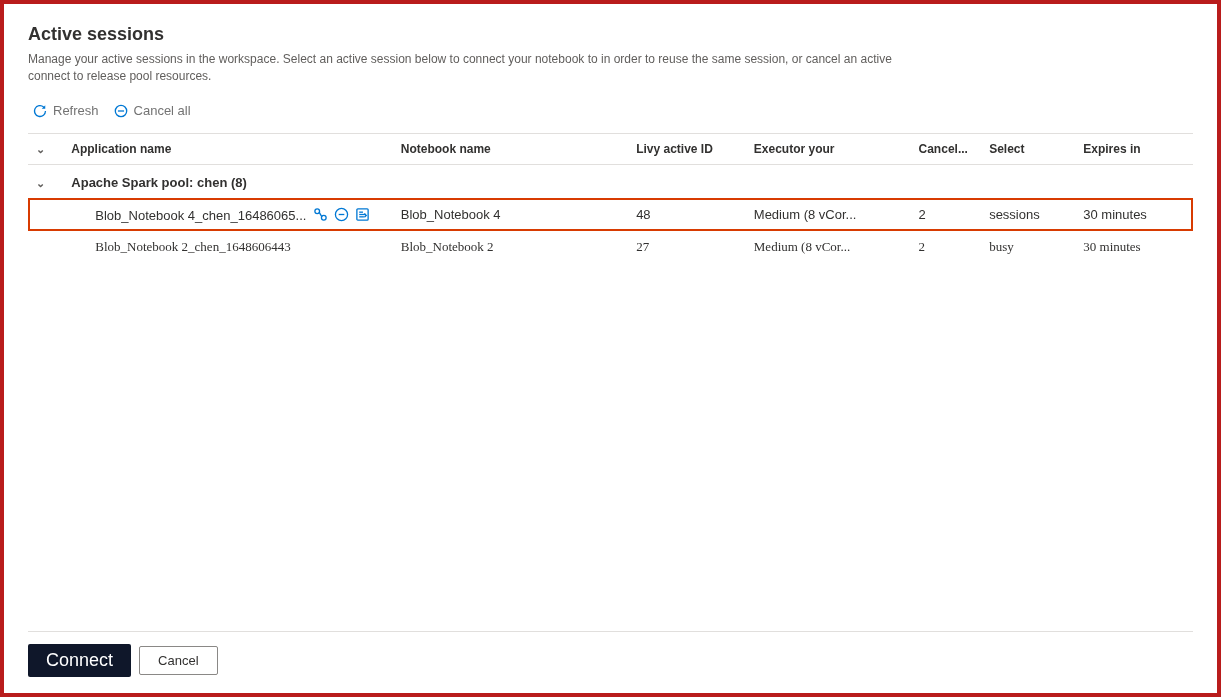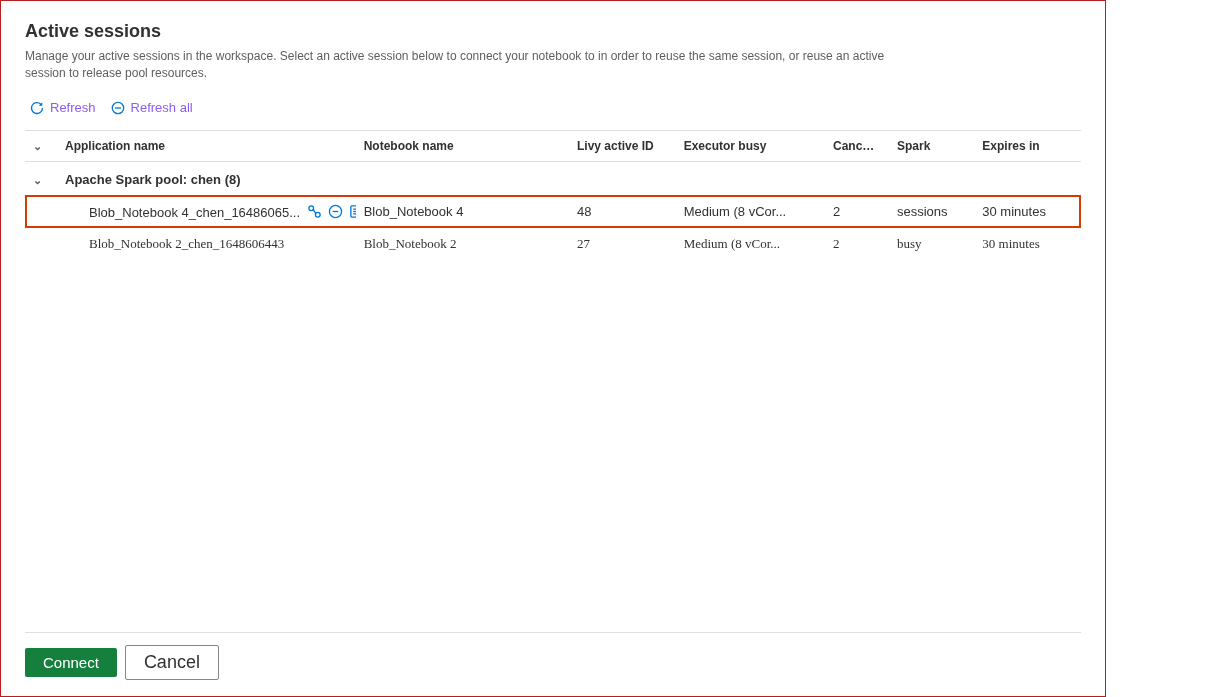--- a/index.html
+++ b/index.html
@@ -3,23 +3,23 @@
   <meta charset="utf-8">
   <style>
     * { box-sizing: border-box; margin: 0; padding: 0; }
     body {
       font-family: 'Segoe UI', Arial, sans-serif;
       font-size: 13px;
       background: #fff;
       color: #323130;
     }
     .dialog {
-      width: 1106px;
+      width: 1221px;
       min-height: 697px;
-      border: 1px solid #b91c1c;
+      border: 4px solid #b91c1c;
       background: #fff;
       display: flex;
       flex-direction: column;
       padding: 20px 24px 16px 24px;
     }
     .title {
       font-size: 18px;
       font-weight: 600;
       color: #323130;
       margin-bottom: 6px;
@@ -39,21 +39,21 @@
       padding-bottom: 10px;
       border-bottom: 1px solid #e1dfdd;
     }
     .toolbar-btn {
       display: flex;
       align-items: center;
       gap: 5px;
       background: none;
       border: none;
       cursor: pointer;
-      color: #8b5cf6;
+      color: #737373;
       font-size: 13px;
       padding: 4px 10px 4px 4px;
       font-family: inherit;
     }
     .toolbar-icon {
       width: 16px;
       height: 16px;
       display: inline-flex;
       align-items: center;
       justify-content: center;
@@ -140,70 +140,70 @@
     }
     .footer {
       display: flex;
       align-items: center;
       gap: 8px;
       padding-top: 12px;
       border-top: 1px solid #e1dfdd;
       margin-top: auto;
     }
     .btn-primary {
-      background: #15803d;
+      background: #0f172a;
       color: #fff;
       border: none;
       padding: 6px 18px;
-      font-size: 15px;
+      font-size: 18px;
       font-family: inherit;
       cursor: pointer;
       border-radius: 2px;
     }
     .btn-secondary {
       background: #fff;
       color: #323130;
       border: 1px solid #8a8886;
       padding: 6px 18px;
-      font-size: 18px;
+      font-size: 13px;
       font-family: inherit;
       cursor: pointer;
       border-radius: 2px;
     }
     .indented { padding-left: 24px; }
     .appname-cell {
       display: flex;
       align-items: flex-end;
       gap: 2px;
     }
   </style>
 </head>
 <body>
 
 <div class="dialog">
   <div class="title">Active sessions</div>
-  <div class="subtitle">Manage your active sessions in the workspace. Select an active session below to connect your notebook to in order to reuse the same session, or reuse an active session to release pool resources.</div>
+  <div class="subtitle">Manage your active sessions in the workspace. Select an active session below to connect your notebook to in order to reuse the same session, or cancel an active connect to release pool resources.</div>
 
   <div class="toolbar">
     <button class="toolbar-btn">
       <span class="toolbar-icon">
         <svg width="14" height="14" viewBox="0 0 16 16" fill="#0078d4">
           <path d="M13.5 8A5.5 5.5 0 1 1 8 2.5c1.38 0 2.63.51 3.58 1.34L10 5.5h4V1.5L12.64 2.86A7 7 0 1 0 15 8h-1.5z"></path>
         </svg>
       </span>
       <span>Refresh</span>
     </button>
     <button class="toolbar-btn">
       <span class="toolbar-icon">
         <svg width="14" height="14" viewBox="0 0 16 16" fill="none" stroke="#0078d4" stroke-width="1.5">
           <circle cx="8" cy="8" r="6.5"></circle>
           <line x1="4.5" y1="8" x2="11.5" y2="8"></line>
         </svg>
       </span>
-      <span>Refresh all</span>
+      <span>Cancel all</span>
     </button>
   </div>
 
   <div class="table-container">
     <table>
       <colgroup>
         <col class="col-expand">
         <col class="col-appname">
         <col class="col-notebook">
         <col class="col-livy">
@@ -213,23 +213,23 @@
         <col class="col-expires">
       </colgroup>
       <thead>
         <tr>
           <th>
             <span class="chevron">⌄</span>
           </th>
           <th>Application name</th>
           <th>Notebook name</th>
           <th>Livy active ID</th>
-          <th>Executor busy</th>
+          <th>Executor your</th>
           <th>Cancel...</th>
-          <th>Spark</th>
+          <th>Select</th>
           <th>Expires in</th>
         </tr>
       </thead>
       <tbody>
 
         <tr class="group-row">
           <td>
             <span class="chevron">⌄</span>
           </td>
           <td colspan="7">Apache Spark pool: chen (8)</td>

